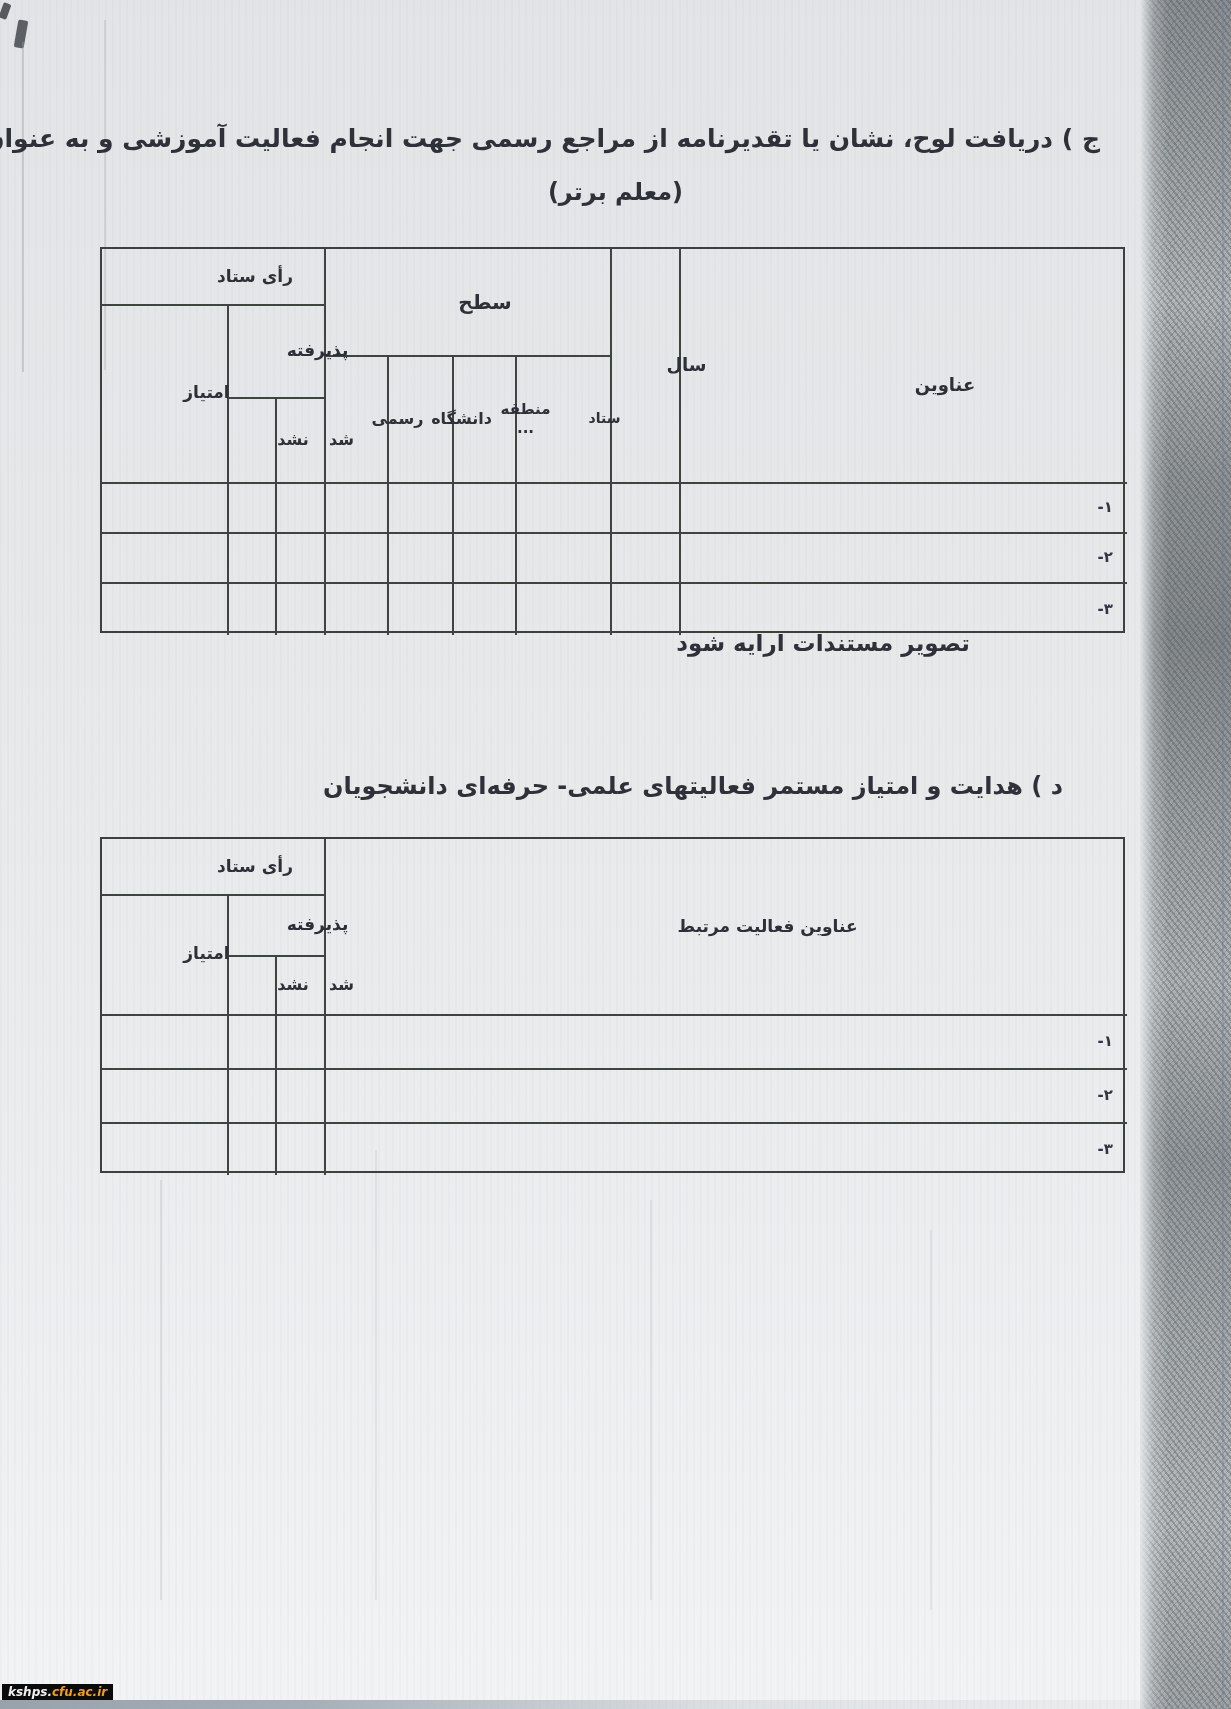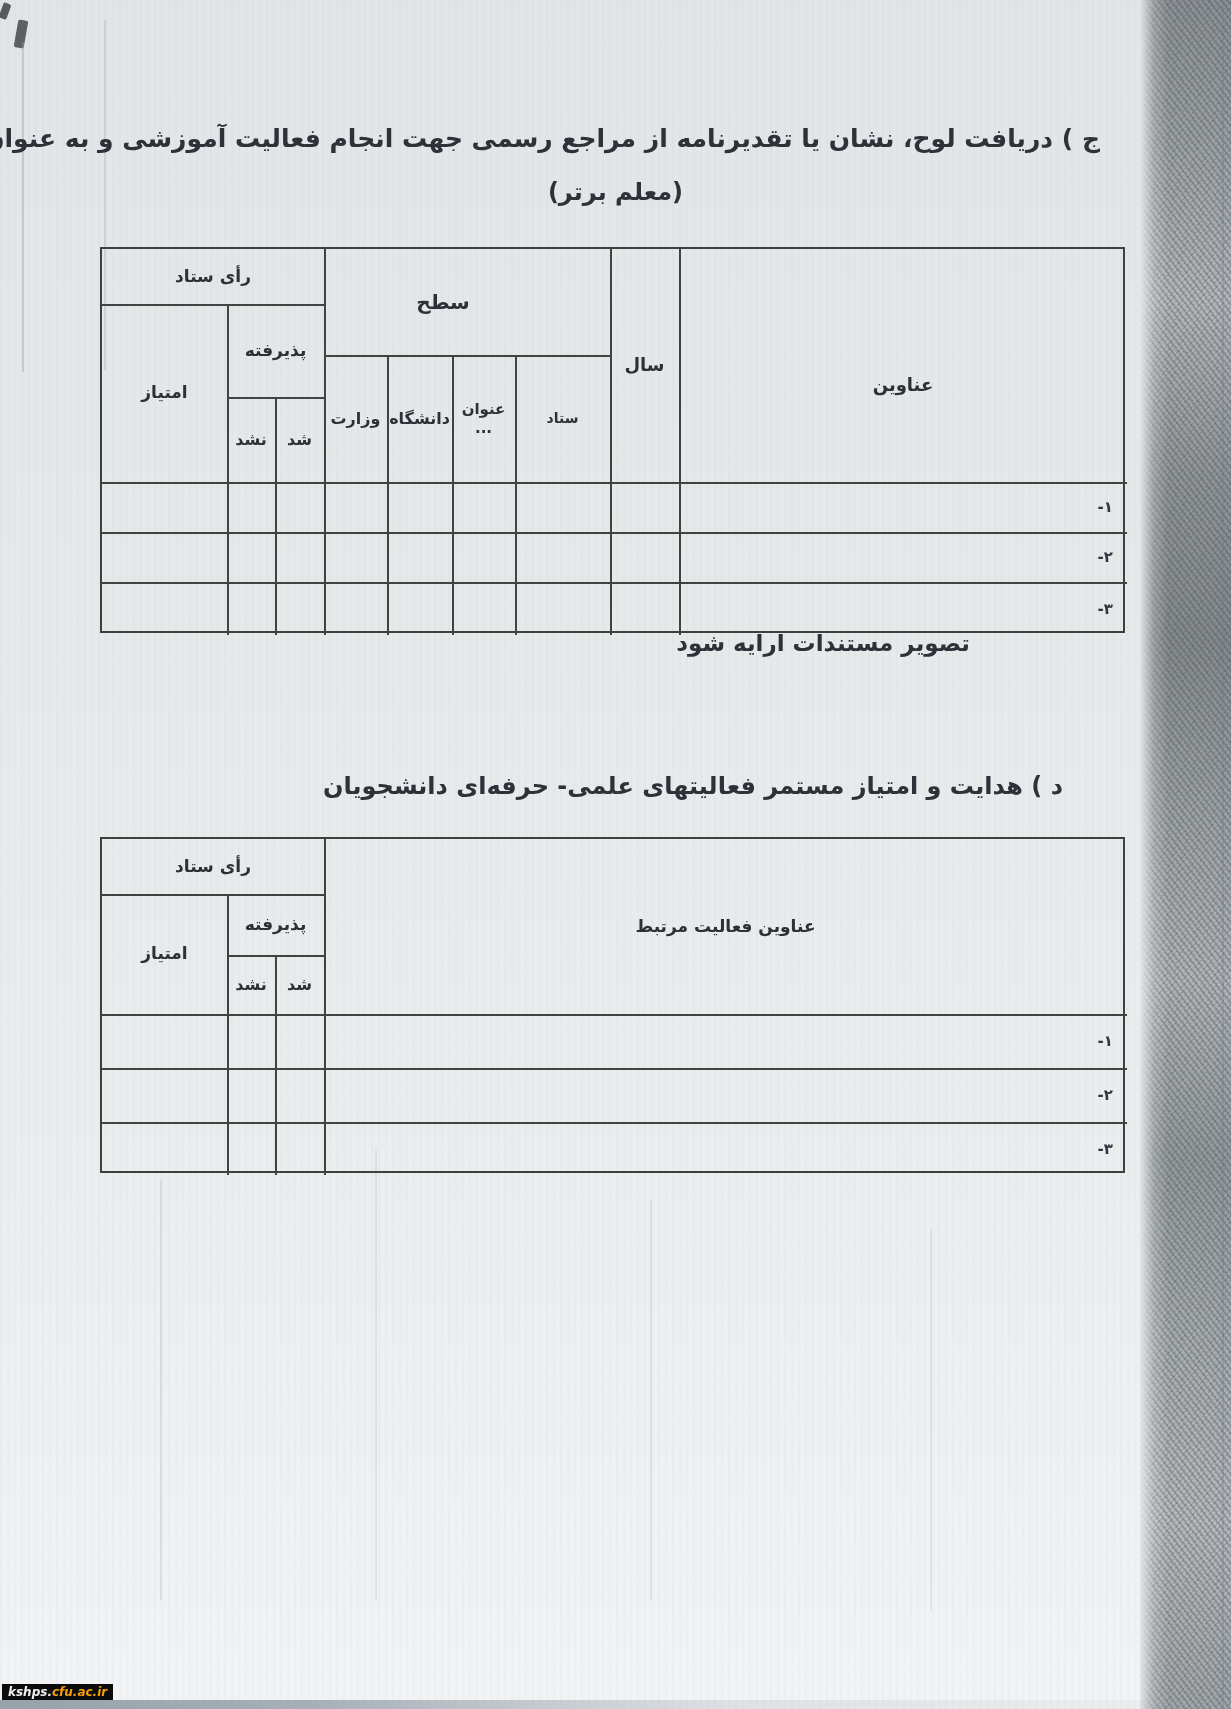--- a/index.html
+++ b/index.html
@@ -14,21 +14,21 @@
       linear-gradient(180deg,#e2e4e7 0%,#e6e8ea 35%,#ebedef 70%,#f2f3f4 100%);
   }
   .abs{position:absolute;}
   .title{font-weight:700;color:#2e3138;white-space:nowrap;direction:rtl;}
   .tbl{position:absolute;border:2px solid #3b413c;box-sizing:border-box;}
   .vline,.hline{position:absolute;background:#3e4440;}
   .vline{width:2px;}
   .hline{height:2px;}
   .cell{
     position:absolute;display:flex;align-items:center;justify-content:center;
-    direction:rtl;text-align:right;font-weight:700;color:#2d3036;line-height:1.25;
+    direction:rtl;text-align:right;font-weight:700;color:#2d3036;line-height:1.25;padding-left:42px;
   }
   .cell.stack{flex-direction:column;}
   .rownum{
     position:absolute;display:flex;align-items:center;justify-content:flex-start;
     direction:rtl;padding-right:14px;box-sizing:border-box;
     font-size:15px;font-weight:700;color:#333640;
   }
   .scan-band{
     position:absolute;left:1140px;top:0;width:91px;height:1709px;
     background:
@@ -89,24 +89,24 @@
     <div class="hline" style="left:0;top:233px;width:1025px;"></div>
     <div class="hline" style="left:0;top:283px;width:1025px;"></div>
     <div class="hline" style="left:0;top:333px;width:1025px;"></div>
 
     <div class="cell" style="left:0;top:0;width:222px;height:55px;font-size:17px;">رأی ستاد</div>
     <div class="cell" style="left:0;top:55px;width:125px;height:178px;font-size:17px;">امتیاز</div>
     <div class="cell" style="left:125px;top:55px;width:97px;height:93px;font-size:17px;">پذیرفته</div>
     <div class="cell" style="left:125px;top:148px;width:48px;height:85px;font-size:16px;">نشد</div>
     <div class="cell" style="left:173px;top:148px;width:49px;height:85px;font-size:16px;">شد</div>
     <div class="cell" style="left:222px;top:0;width:238px;height:106px;font-size:20px;">سطح</div>
-    <div class="cell" style="left:222px;top:106px;width:63px;height:127px;font-size:16px;">وزارت</div>
+    <div class="cell" style="left:222px;top:106px;width:63px;height:127px;font-size:16px;">رسمی</div>
     <div class="cell" style="left:285px;top:106px;width:65px;height:127px;font-size:16px;">دانشگاه</div>
     <div class="cell stack" style="left:350px;top:106px;width:63px;height:127px;font-size:15px;">
-      <span>عنوان</span>
+      <span>منطقه</span>
       <span>...</span>
     </div>
     <div class="cell" style="left:413px;top:106px;width:95px;height:127px;font-size:14px;">ستاد</div>
     <div class="cell" style="left:508px;top:0;width:69px;height:233px;font-size:18px;">سال</div>
     <div class="cell" style="left:577px;top:0;width:448px;height:273px;font-size:18px;">عناوین</div>
 
     <div class="rownum" style="left:577px;top:233px;width:448px;height:50px;">۱-</div>
     <div class="rownum" style="left:577px;top:283px;width:448px;height:50px;">۲-</div>
     <div class="rownum" style="left:577px;top:333px;width:448px;height:53px;">۳-</div>
   </div>

